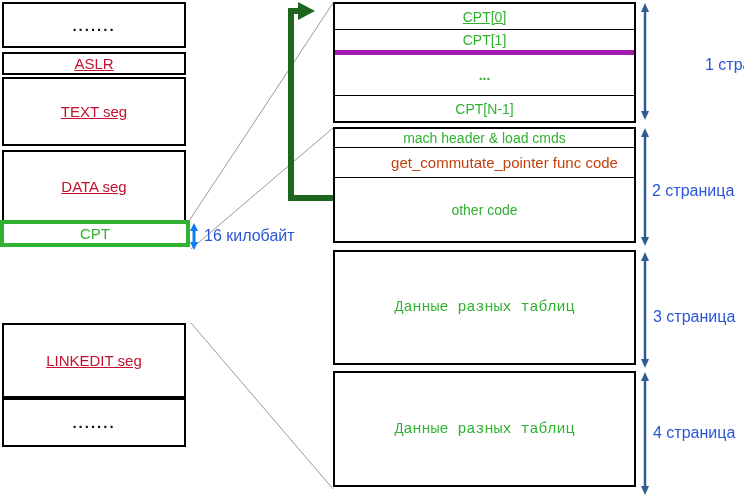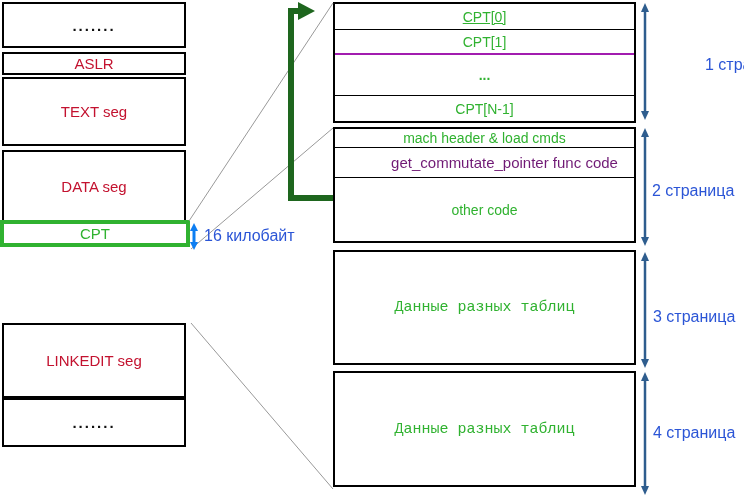--- a/index.html
+++ b/index.html
@@ -12,25 +12,25 @@
     display:flex;align-items:center;justify-content:center;
     text-align:center;
   }
   .lcell{left:2px;width:184px;border:2px solid #000;font-size:15px;}
   .gcell{left:0px;width:190px;border:4px solid #30b230;font-size:15px;}
   .pagebox{left:333px;width:303px;border:2px solid #000;background:#fff;
     position:absolute;box-sizing:border-box;display:flex;flex-direction:column;}
   .prow{box-sizing:border-box;display:flex;align-items:center;justify-content:center;
     font-size:14px;border-bottom:1px solid #000;}
   .prow:last-child{border-bottom:none;}
-  .prow.thicksep{border-bottom:2px solid #a21caf;}
+  .prow.thicksep{border-bottom:5px solid #a21caf;}
   .bigrow{flex:1;font-size:15px;font-family:Liberation Mono, monospace;}
-  .t-red{color:#c3122f;}
+  .t-red{color:#c3122f;text-decoration:underline;}
   .t-green{color:#30b230;}
-  .t-dgreen{color:#701a75;padding-left:40px;}
+  .t-dgreen{color:#c2410c;padding-left:40px;}
   .dots{font-weight:bold;letter-spacing:2px;font-size:15px;color:#111;}
   .blue-label{
     position:absolute;color:#2b55d6;font-size:16px;white-space:nowrap;z-index:3;
   }
   svg.overlay{position:absolute;left:0;top:0;z-index:2;pointer-events:none;}
 </style>
 </head>
 <body>
 
 <div class="canvas">

